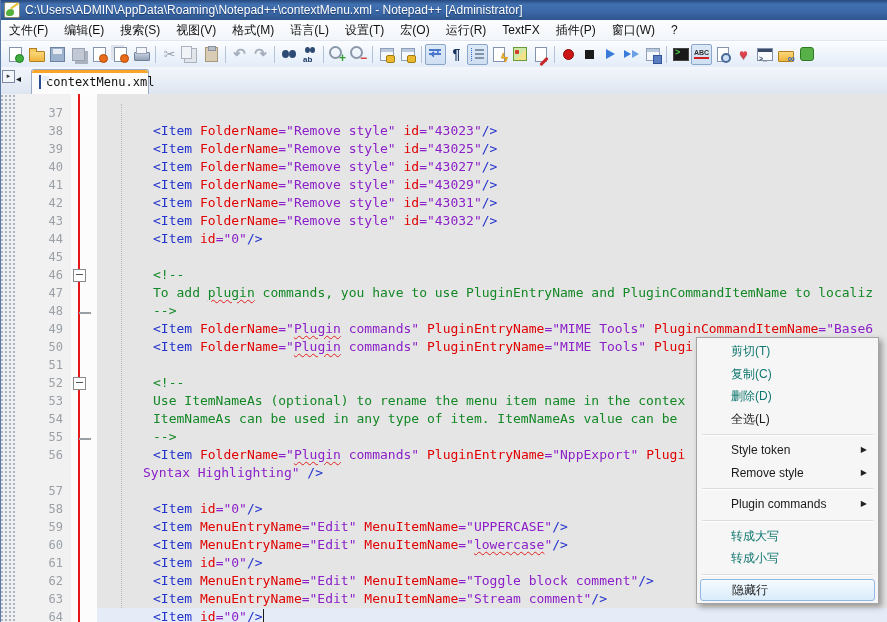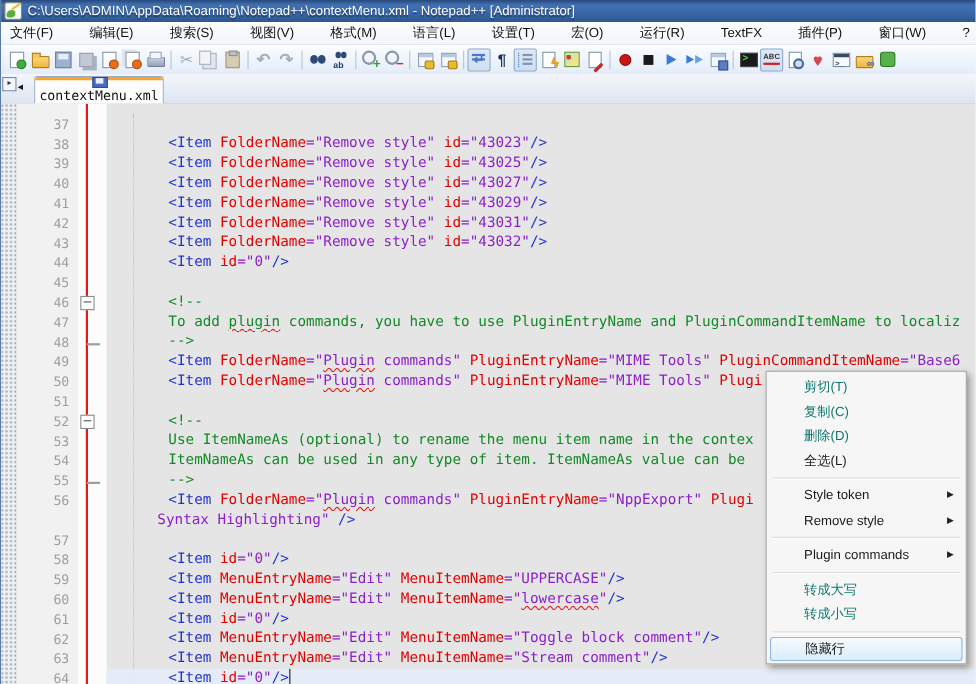--- a/index.html
+++ b/index.html
@@ -7,21 +7,21 @@
   #win{position:absolute;inset:0;border-left:1px solid #5a7aa8;box-sizing:border-box;}
 
   
   #titlebar{position:absolute;left:0;top:0;right:0;height:20px;background:linear-gradient(180deg,#27497e 0%,#41700b0 20%,#3e6dae 35%,#38649f 70%,#2f578d 100%);background:linear-gradient(180deg,#27497e 0%,#4170b0 22%,#3a67a8 60%,#2f578d 100%);display:flex;align-items:center;color:#fff;font-size:12px;}
   #appicon{width:14px;height:14px;margin:0 5px 0 3px;position:relative;background:#fdfdfd;border:1px solid #8a8a6a;border-radius:2px;}
   #appicon::before{content:"";position:absolute;left:1px;bottom:1px;width:8px;height:7px;background:#56b03c;border-radius:60% 40% 50% 30%;}
   #appicon::after{content:"";position:absolute;right:0px;top:2px;width:9px;height:2px;background:#e8c23c;transform:rotate(-35deg);}
   #titletext{white-space:nowrap;text-shadow:0 1px 1px #1c3a66;}
 
   
-  #menubar{position:absolute;left:0;top:20px;right:0;height:20px;background:linear-gradient(180deg,#fdfdfe,#f2f5fa);border-bottom:1px solid #e2e7ef;display:flex;align-items:center;font-size:12px;color:#111;gap:17px;}
+  #menubar{position:absolute;left:0;top:20px;right:0;height:20px;background:linear-gradient(180deg,#fdfdfe,#f2f5fa);border-bottom:1px solid #e2e7ef;display:flex;align-items:center;font-size:12px;color:#111;}
   .mitem{padding:2px 8px;white-space:nowrap;}
 
   
   #toolbar{position:absolute;left:0;top:41px;right:0;height:26px;background:linear-gradient(180deg,#fbfdff,#e3ecf8);border-bottom:1px solid #c4d0e2;display:flex;align-items:center;padding-left:4px;overflow:hidden;}
   .tsep{width:1px;height:17px;background:#b6c2d6;margin:0 3px;flex:0 0 auto;}
   .tbtn{width:21px;height:21px;flex:0 0 auto;position:relative;display:flex;align-items:center;justify-content:center;font-size:13px;box-sizing:border-box;}
   .tbtn.pressed{background:linear-gradient(180deg,#dde9f7,#cfdff2);border:1px solid #8ba6c8;border-radius:2px;}
   .tbtn::before{content:attr(data-glyph);}
   
   .ic-new-file::before,.ic-close::before{content:"";width:11px;height:13px;background:#fff;border:1px solid #8494ac;}
@@ -76,21 +76,21 @@
   .ic-terminal::before{content:"";width:14px;height:11px;background:#f8fafc;border:1px solid #8090a8;box-shadow:inset 0 3px 0 #3a4a66;}
   .ic-terminal::after{content:">_";position:absolute;left:5px;bottom:3px;font-size:7px;color:#30405c;font-weight:bold;}
   .ic-folder-workspace::before{content:"";width:14px;height:9px;background:linear-gradient(180deg,#fbd77c,#f0b53c);border:1px solid #b08020;border-radius:1px;margin-top:4px;}
   .ic-folder-workspace::after{content:"∞";position:absolute;right:1px;bottom:1px;color:#2a66c8;font-size:10px;font-weight:bold;}
   .ic-plugin-edge::before{content:"";width:12px;height:12px;background:#58b048;border:1px solid #2e7a22;border-radius:3px;}
 
   
   #tabbar{position:absolute;left:0;top:67px;right:0;height:27px;background:linear-gradient(180deg,#f3f6fb,#dde5f1);border-bottom:1px solid #9aa9c4;}
   #tabscroll-btn{position:absolute;left:1px;top:3px;width:11px;height:11px;border:1px solid #7a8aa4;background:#f2f6fb;font-size:7px;color:#333;line-height:10px;text-align:center;}
   #tablist-arrow{position:absolute;left:15px;top:6px;font-size:10px;color:#1a1a1a;}
-  #tab-active{position:absolute;left:30px;top:2px;width:118px;height:25px;background:#fdfdfe;border:1px solid #9aa9c4;border-bottom:none;border-radius:3px 3px 0 0;box-sizing:border-box;display:flex;align-items:center;z-index:2;flex-direction:column;}
+  #tab-active{position:absolute;left:30px;top:2px;width:118px;height:25px;background:#fdfdfe;border:1px solid #9aa9c4;border-bottom:none;border-radius:3px 3px 0 0;box-sizing:border-box;display:flex;align-items:center;z-index:2;}
   #tab-accent{position:absolute;left:0;top:0;right:0;height:3px;background:#f7a428;border-radius:3px 3px 0 0;}
   #tab-disk{width:12px;height:12px;margin:0 5px 0 7px;background:#4a6cc0;border:1px solid #2a4c90;position:relative;}
   #tab-disk::after{content:"";position:absolute;left:2px;top:0;width:7px;height:5px;background:#e8eef8;}
   #tab-label{font-family:"DejaVu Sans Mono",monospace;font-size:12px;color:#111;}
 
   
   #editor{position:absolute;left:0;top:94px;right:0;bottom:0;background:#e5e5e5;overflow:hidden;}
   #dockstrip{position:absolute;left:0;top:-10px;bottom:0;width:14px;background:#eef0f3;border-right:1px solid #c8ccd2;background-image:radial-gradient(#aeb4bc 1px,transparent 1.2px);background-size:4px 4px;background-position:3px 2px;}
   #gutter{position:absolute;left:14px;top:0;bottom:0;width:56px;background:#f1f1f1;padding-top:10px;text-align:right;font-family:"DejaVu Sans Mono",monospace;font-size:12px;color:#9aa0a6;box-sizing:border-box;padding-right:8px;}
   .lnum{height:18px;line-height:18px;}

